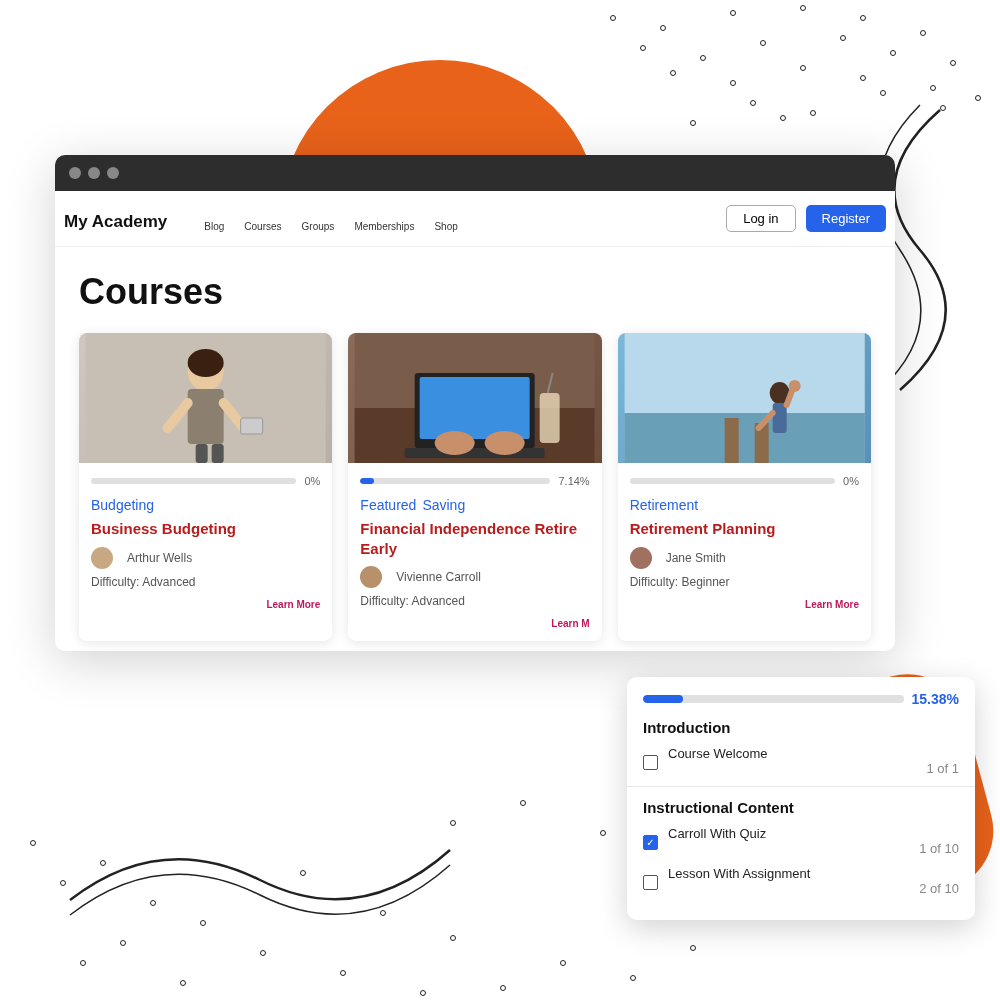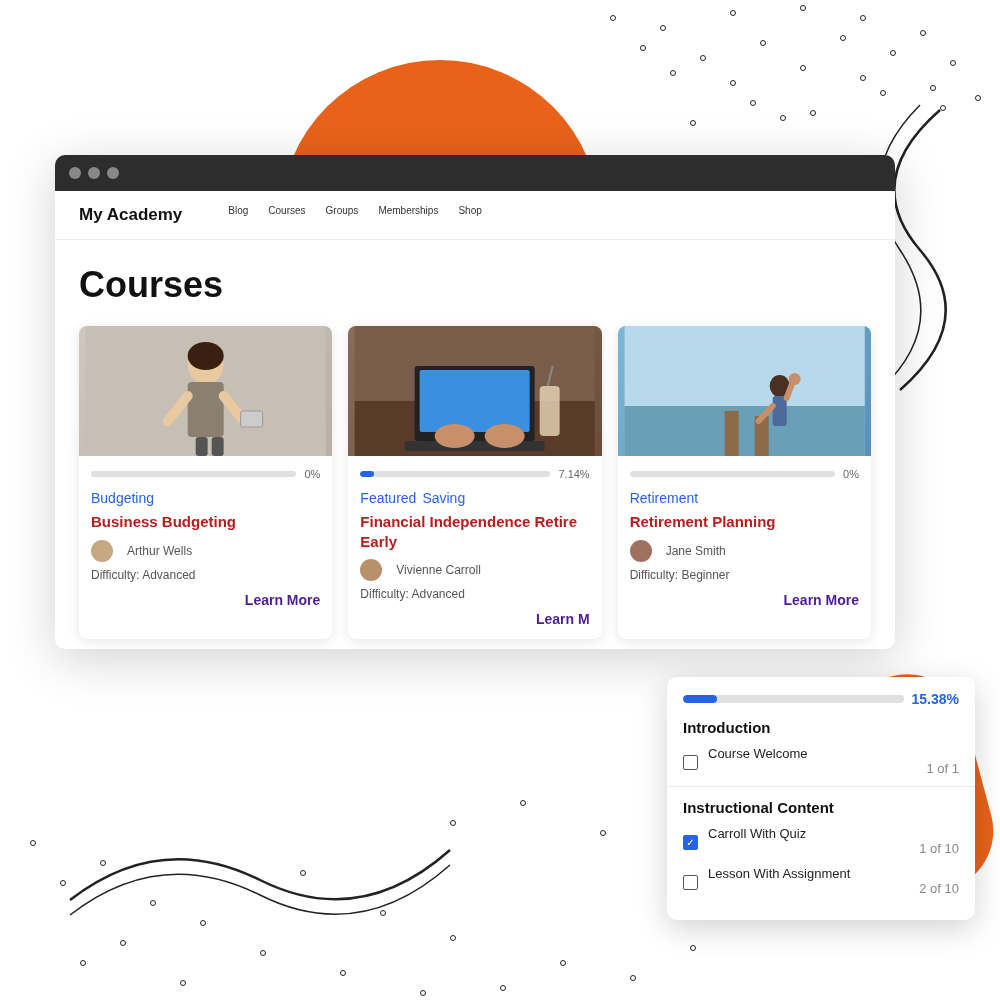--- a/index.html
+++ b/index.html
@@ -95,24 +95,24 @@
     }
     .browser-dot {
       width: 12px; height: 12px;
       border-radius: 50%;
       background: #888;
     }
 
     
     .navbar {
       display: flex;
-      align-items: flex-start;
-      padding: 14px 24px;
+      align-items: flex-end;
+      padding: 14px 9px;
       border-bottom: 1px solid #eee;
-      gap: 16px;
+      gap: 7px;
     }
     .nav-brand {
       font-weight: 800;
       font-size: 17px;
       color: #111;
       margin-right: 30px;
     }
     .nav-links {
       display: flex;
       gap: 20px;
@@ -248,35 +248,35 @@
       color: #555;
     }
 
     .difficulty {
       font-size: 12px;
       color: #555;
       margin-bottom: 10px;
     }
 
     .learn-more-link {
-      color: #4c1d95;
-      font-size: 14px;
+      color: #be185d;
+      font-size: 10px;
       font-weight: 600;
       cursor: pointer;
       display: block;
       text-align: right;
       text-decoration: none;
     }
 
     
     .curriculum-card {
       position: absolute;
       bottom: 80px;
       right: 25px;
-      width: 308px;
+      width: 348px;
       background: #fff;
       border-radius: 10px;
       box-shadow: 0 8px 30px rgba(0,0,0,0.18);
       z-index: 10;
       padding: 0;
       overflow: hidden;
     }
 
     .curriculum-progress-bar-wrap {
       padding: 14px 16px 0;
@@ -435,20 +435,24 @@
 
   <nav class="navbar">
     <span class="nav-brand">My Academy</span>
     <div class="nav-links">
       <a class="nav-link">Blog</a>
       <a class="nav-link">Courses</a>
       <a class="nav-link">Groups</a>
       <a class="nav-link">Memberships</a>
       <a class="nav-link">Shop</a>
     </div>
+    <div class="nav-actions">
+      <button class="btn-login">Log in</button>
+      <button class="btn-register">Register</button>
+    </div>
   </nav>
 
   <div class="content-area">
     <h1 class="page-title">Courses</h1>
 
     <div class="courses-grid">
 
       <div class="course-card">
         <div class="course-thumb thumb-1" style="height:130px;">
           

